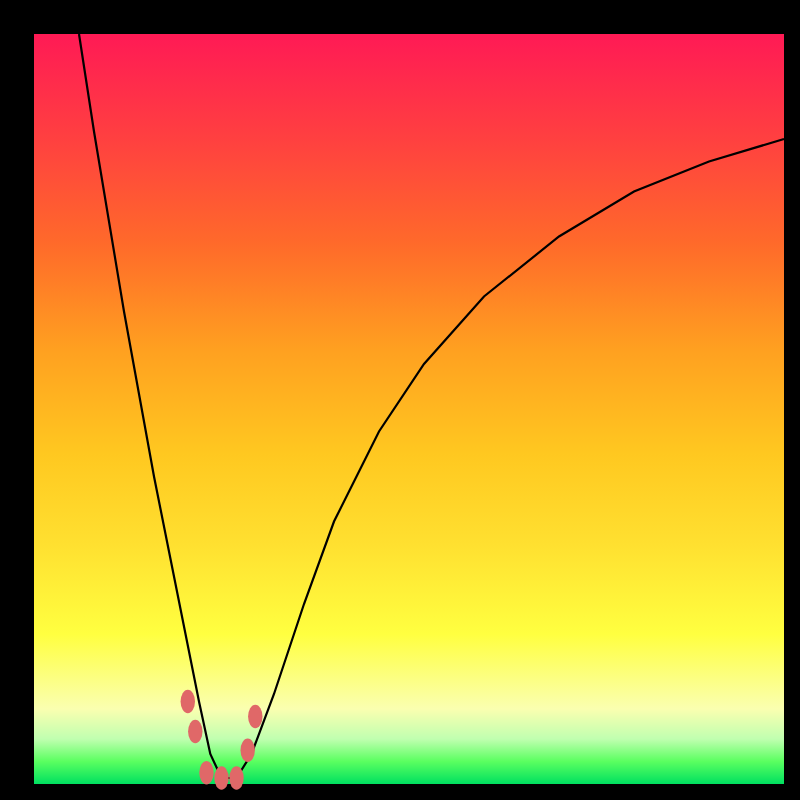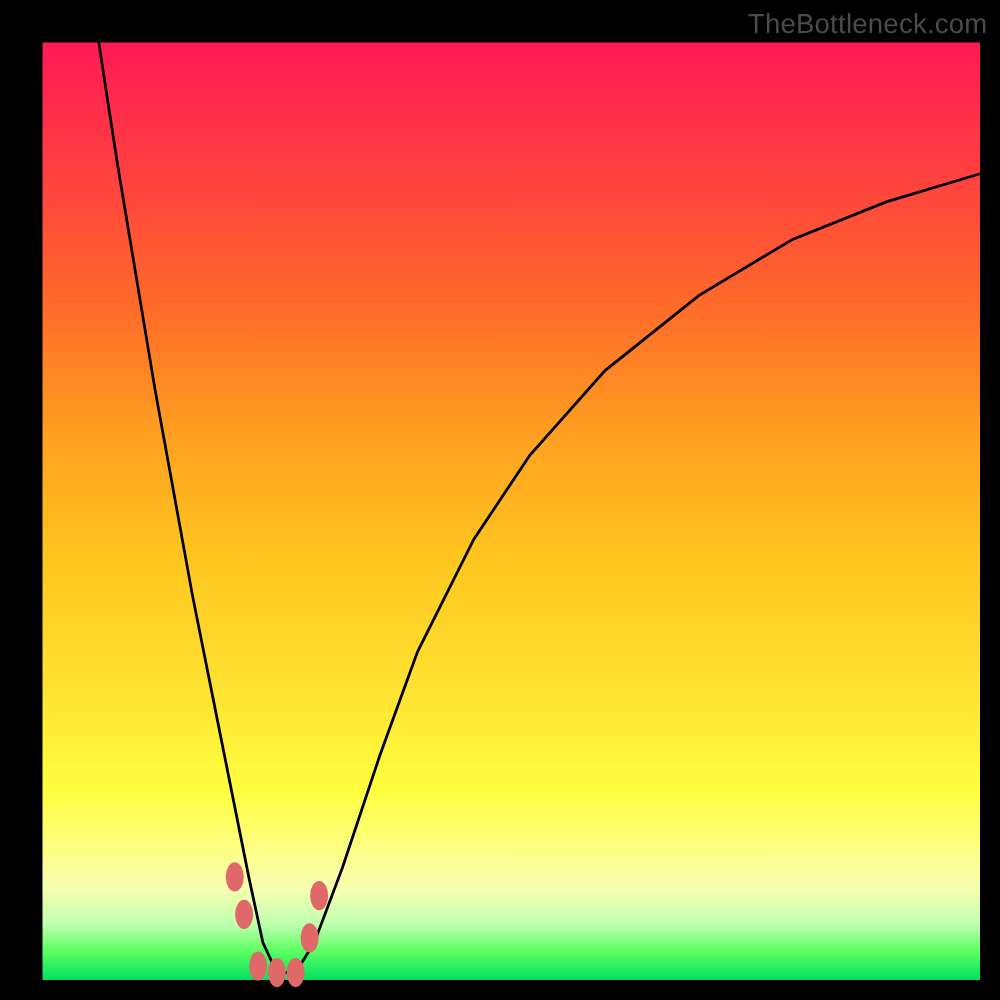--- a/index.html
+++ b/index.html
@@ -78,14 +78,13 @@
           <ellipse cx="153.8" cy="667.5" rx="7.2" ry="11.7" class="marker"></ellipse>
           <ellipse cx="161.3" cy="697.5" rx="7.2" ry="11.7" class="marker"></ellipse>
           <ellipse cx="172.5" cy="738.8" rx="7.2" ry="11.7" class="marker"></ellipse>
           <ellipse cx="187.5" cy="744.0" rx="7.2" ry="11.7" class="marker"></ellipse>
           <ellipse cx="202.5" cy="744.0" rx="7.2" ry="11.7" class="marker"></ellipse>
           <ellipse cx="213.7" cy="716.3" rx="7.2" ry="11.7" class="marker"></ellipse>
           <ellipse cx="221.3" cy="682.5" rx="7.2" ry="11.7" class="marker"></ellipse>
         </g>
     </svg>
   </div>
-  <div class="watermark">TheBottleneck.com</div>
 </div>
 
 </body></html>

